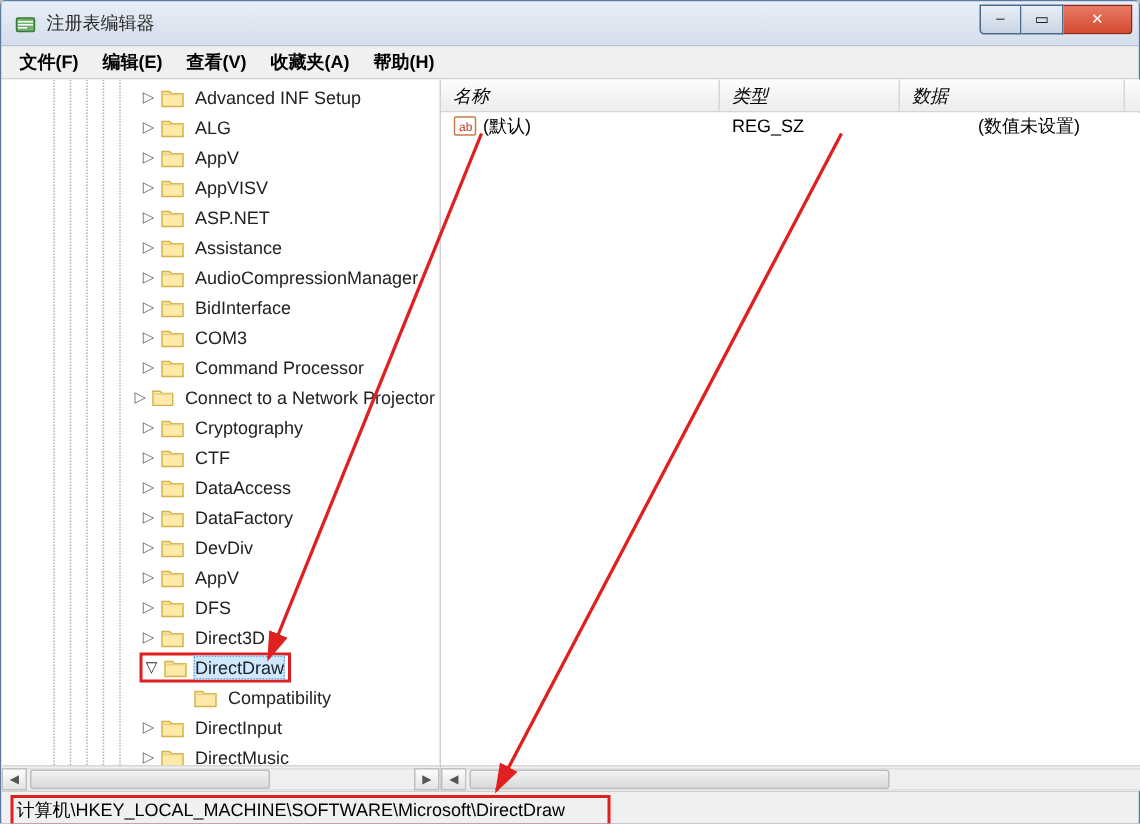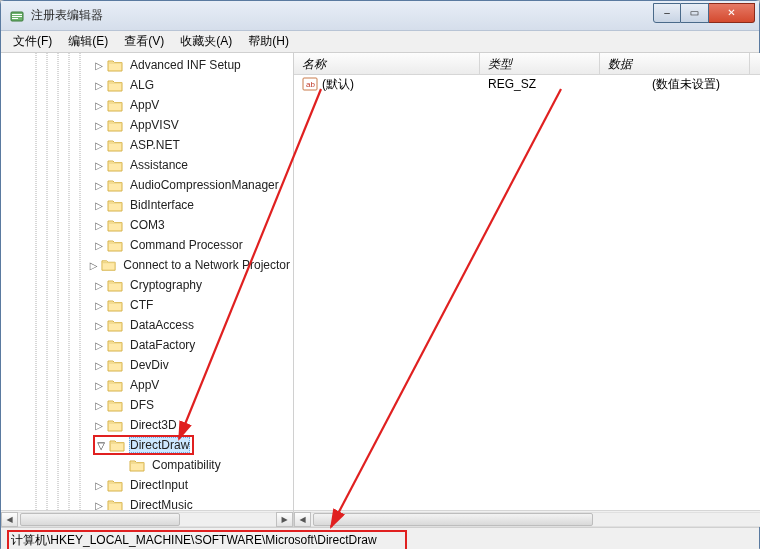--- a/index.html
+++ b/index.html
@@ -6,21 +6,21 @@
 body { width:760px; height:549px; background:#ccc; overflow:hidden; position:relative; }
 .window { position:absolute; left:0; top:0; width:760px; height:549px; background:#fff; border:1px solid #5a7aa0; border-radius:4px 4px 0 0; box-shadow:0 0 8px rgba(0,0,0,.3); }
 .titlebar { height:30px; background:linear-gradient(#e8eef7,#d5deeb); display:flex; align-items:center; padding:0 4px; border-bottom:1px solid #b8c4d5; }
 .titlebar .icon-app { width:16px; height:16px; margin:0 6px 0 4px; }
 .titlebar .title { font-size:12px; color:#2a2a2a; flex:1; }
 .winbtns { display:flex; height:20px; margin-top:-6px; }
 .winbtn { width:28px; height:20px; border:1px solid #4a6a8a; background:linear-gradient(#e9eef6,#c8d4e4); display:flex; align-items:center; justify-content:center; font-size:10px; color:#222; }
 .winbtn+.winbtn { border-left:none; }
 .winbtn.min { border-radius:0 0 0 3px; }
 .winbtn.close { width:46px; background:linear-gradient(#e67a66,#d44a2f); color:#fff; border-color:#8a2a1a; border-radius:0 0 3px 0; }
-.menubar { height:22px; background:#f0f0f0; border-bottom:1px solid #d0d0d0; display:flex; align-items:center; padding:0 4px; font-size:12px; }
+.menubar { height:22px; background:#f0f0f0; border-bottom:1px solid #d0d0d0; display:flex; align-items:center; padding:0 4px; font-size:12px;font-weight:bold; }
 .menuitem { padding:2px 8px; cursor:default; }
 .client { display:flex; height:474px; background:#fff; }
 .tree-pane { width:293px; border-right:1px solid #d0d0d0; display:flex; flex-direction:column; position:relative; }
 .tree-scroll { flex:1; overflow:hidden; position:relative; }
 .tree { font-size:12px; color:#222; padding:2px 0 0 0; }
 .node { display:flex; align-items:center; height:20px; white-space:nowrap; }
 .indent { display:inline-block; }
 .toggle { width:12px; height:12px; display:inline-flex; align-items:center; justify-content:center; color:#6a6a6a; font-size:10px; margin-right:2px; }
 .folder-icon { width:16px; height:14px; display:inline-block; margin-right:4px; }
 .nlabel { padding:1px 3px; }

